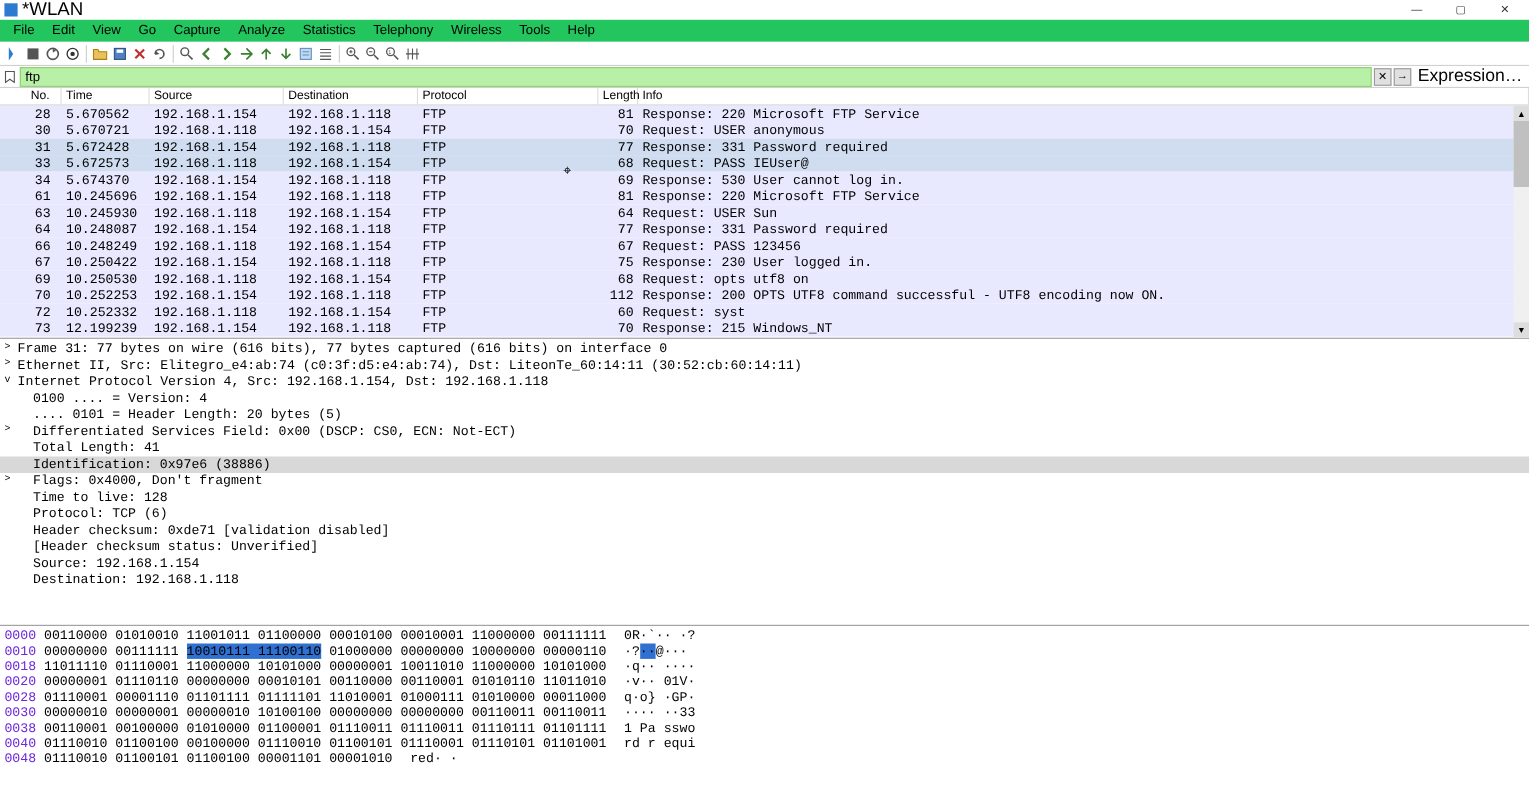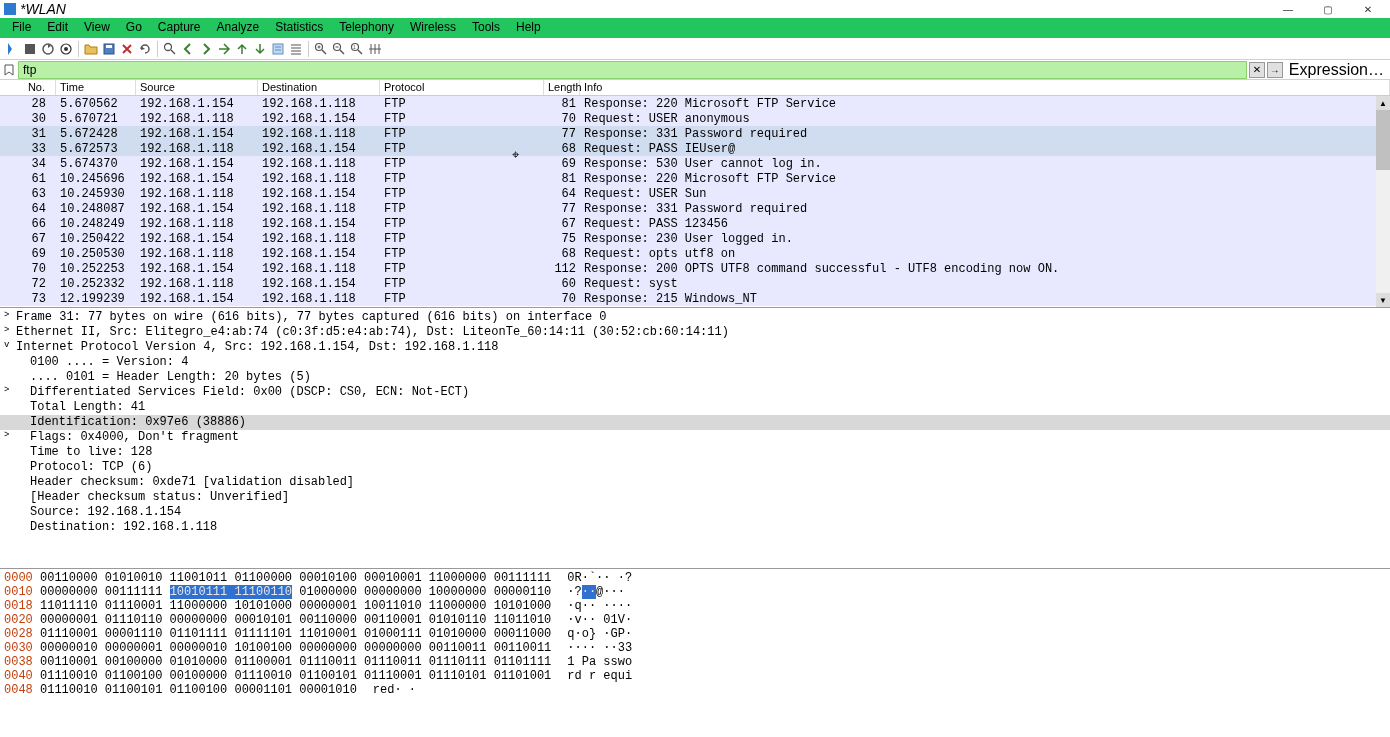--- a/index.html
+++ b/index.html
@@ -1,19 +1,19 @@
 <!DOCTYPE html>
 <html><head>
 <meta charset="utf-8">
 <style>
 * { margin:0; padding:0; box-sizing:border-box; }
 body { font-family: "Segoe UI", Tahoma, sans-serif; font-size:12px; background:#fff; color:#000; width:1390px; height:737px; overflow:hidden; display:flex; flex-direction:column; }
 .titlebar { display:flex; align-items:center; height:18px; background:#fff; padding:0 4px; }
 .titlebar .icon-app { width:12px; height:12px; background:#2d7bd0; display:inline-block; margin-right:4px; }
-.titlebar .title { flex:1; font-size:14px;font-style:italic; }
+.titlebar .title { flex:1; font-size:17px; }
 .winbtns { display:flex; gap:4px; }
 .winbtn { width:36px; height:14px; display:inline-flex; align-items:center; justify-content:center; font-size:10px; color:#333; }
 .menubar { display:flex; gap:0; height:20px; align-items:flex-start; padding:0 4px; background:#22c55e; border-bottom:0; }
 .menubar span { padding:2px 8px; font-size:12px; }
 .toolbar { display:flex; align-items:center; height:22px; padding:0 4px; gap:2px; background:#fff; border-bottom:1px solid #d0d0d0; }
 .tb { width:16px; height:16px; display:inline-flex; align-items:center; justify-content:center; font-size:11px; color:#444; }
 .tb svg { width:14px; height:14px; }
 .sep { width:1px; height:16px; background:#ccc; margin:0 2px; }
 .filterbar { display:flex; align-items:center; height:20px; background:#fff; border-bottom:1px solid #d0d0d0; }
 .bookmark { width:14px; height:14px; display:flex; align-items:center; justify-content:center; margin:0 2px; }
@@ -41,24 +41,24 @@
 .vscroll .thumb { flex:0 0 60px; background:#c0c0c0; }
 .vscroll .track { flex:1; }
 .details { flex:1; overflow:hidden; border-bottom:1px solid #999; font-family:"Consolas","Courier New",monospace; font-size:12px; padding:2px 0; position:relative; }
 .det-line { padding:0 4px 0 16px; height:15px; white-space:pre; }
 .det-line .tw { position:absolute; left:4px; font-size:9px; }
 .det-line.l1 { padding-left:16px; }
 .det-line.l2 { padding-left:30px; }
 .det-line.hl { background:#d8d8d8; }
 .hexpane { flex:0 0 auto; font-family:"Consolas","Courier New",monospace; font-size:12px; padding:2px 4px 40px 4px; background:#fff; }
 .hex-row { height:14px; white-space:pre; }
-.hex-offset { color:#c2410c; display:inline-block; width:36px; }
+.hex-offset { color:#6d28d9; display:inline-block; width:36px; }
 .hex-bytes { display:inline-block; }
 .hex-ascii { display:inline-block; margin-left:16px; }
-.hex-hl { background:#3070d0; color:#e5e5e5; }
+.hex-hl { background:#3070d0; color:#000000; }
 .cursor-ptr { position:absolute; left:512px; top:67px; font-size:13px; pointer-events:none; }
 </style>
 </head>
 <body>
 
 <div class="titlebar">
   <span class="icon-app"></span>
   <span class="title">*WLAN</span>
   <div class="winbtns">
     <span class="winbtn">—</span>

